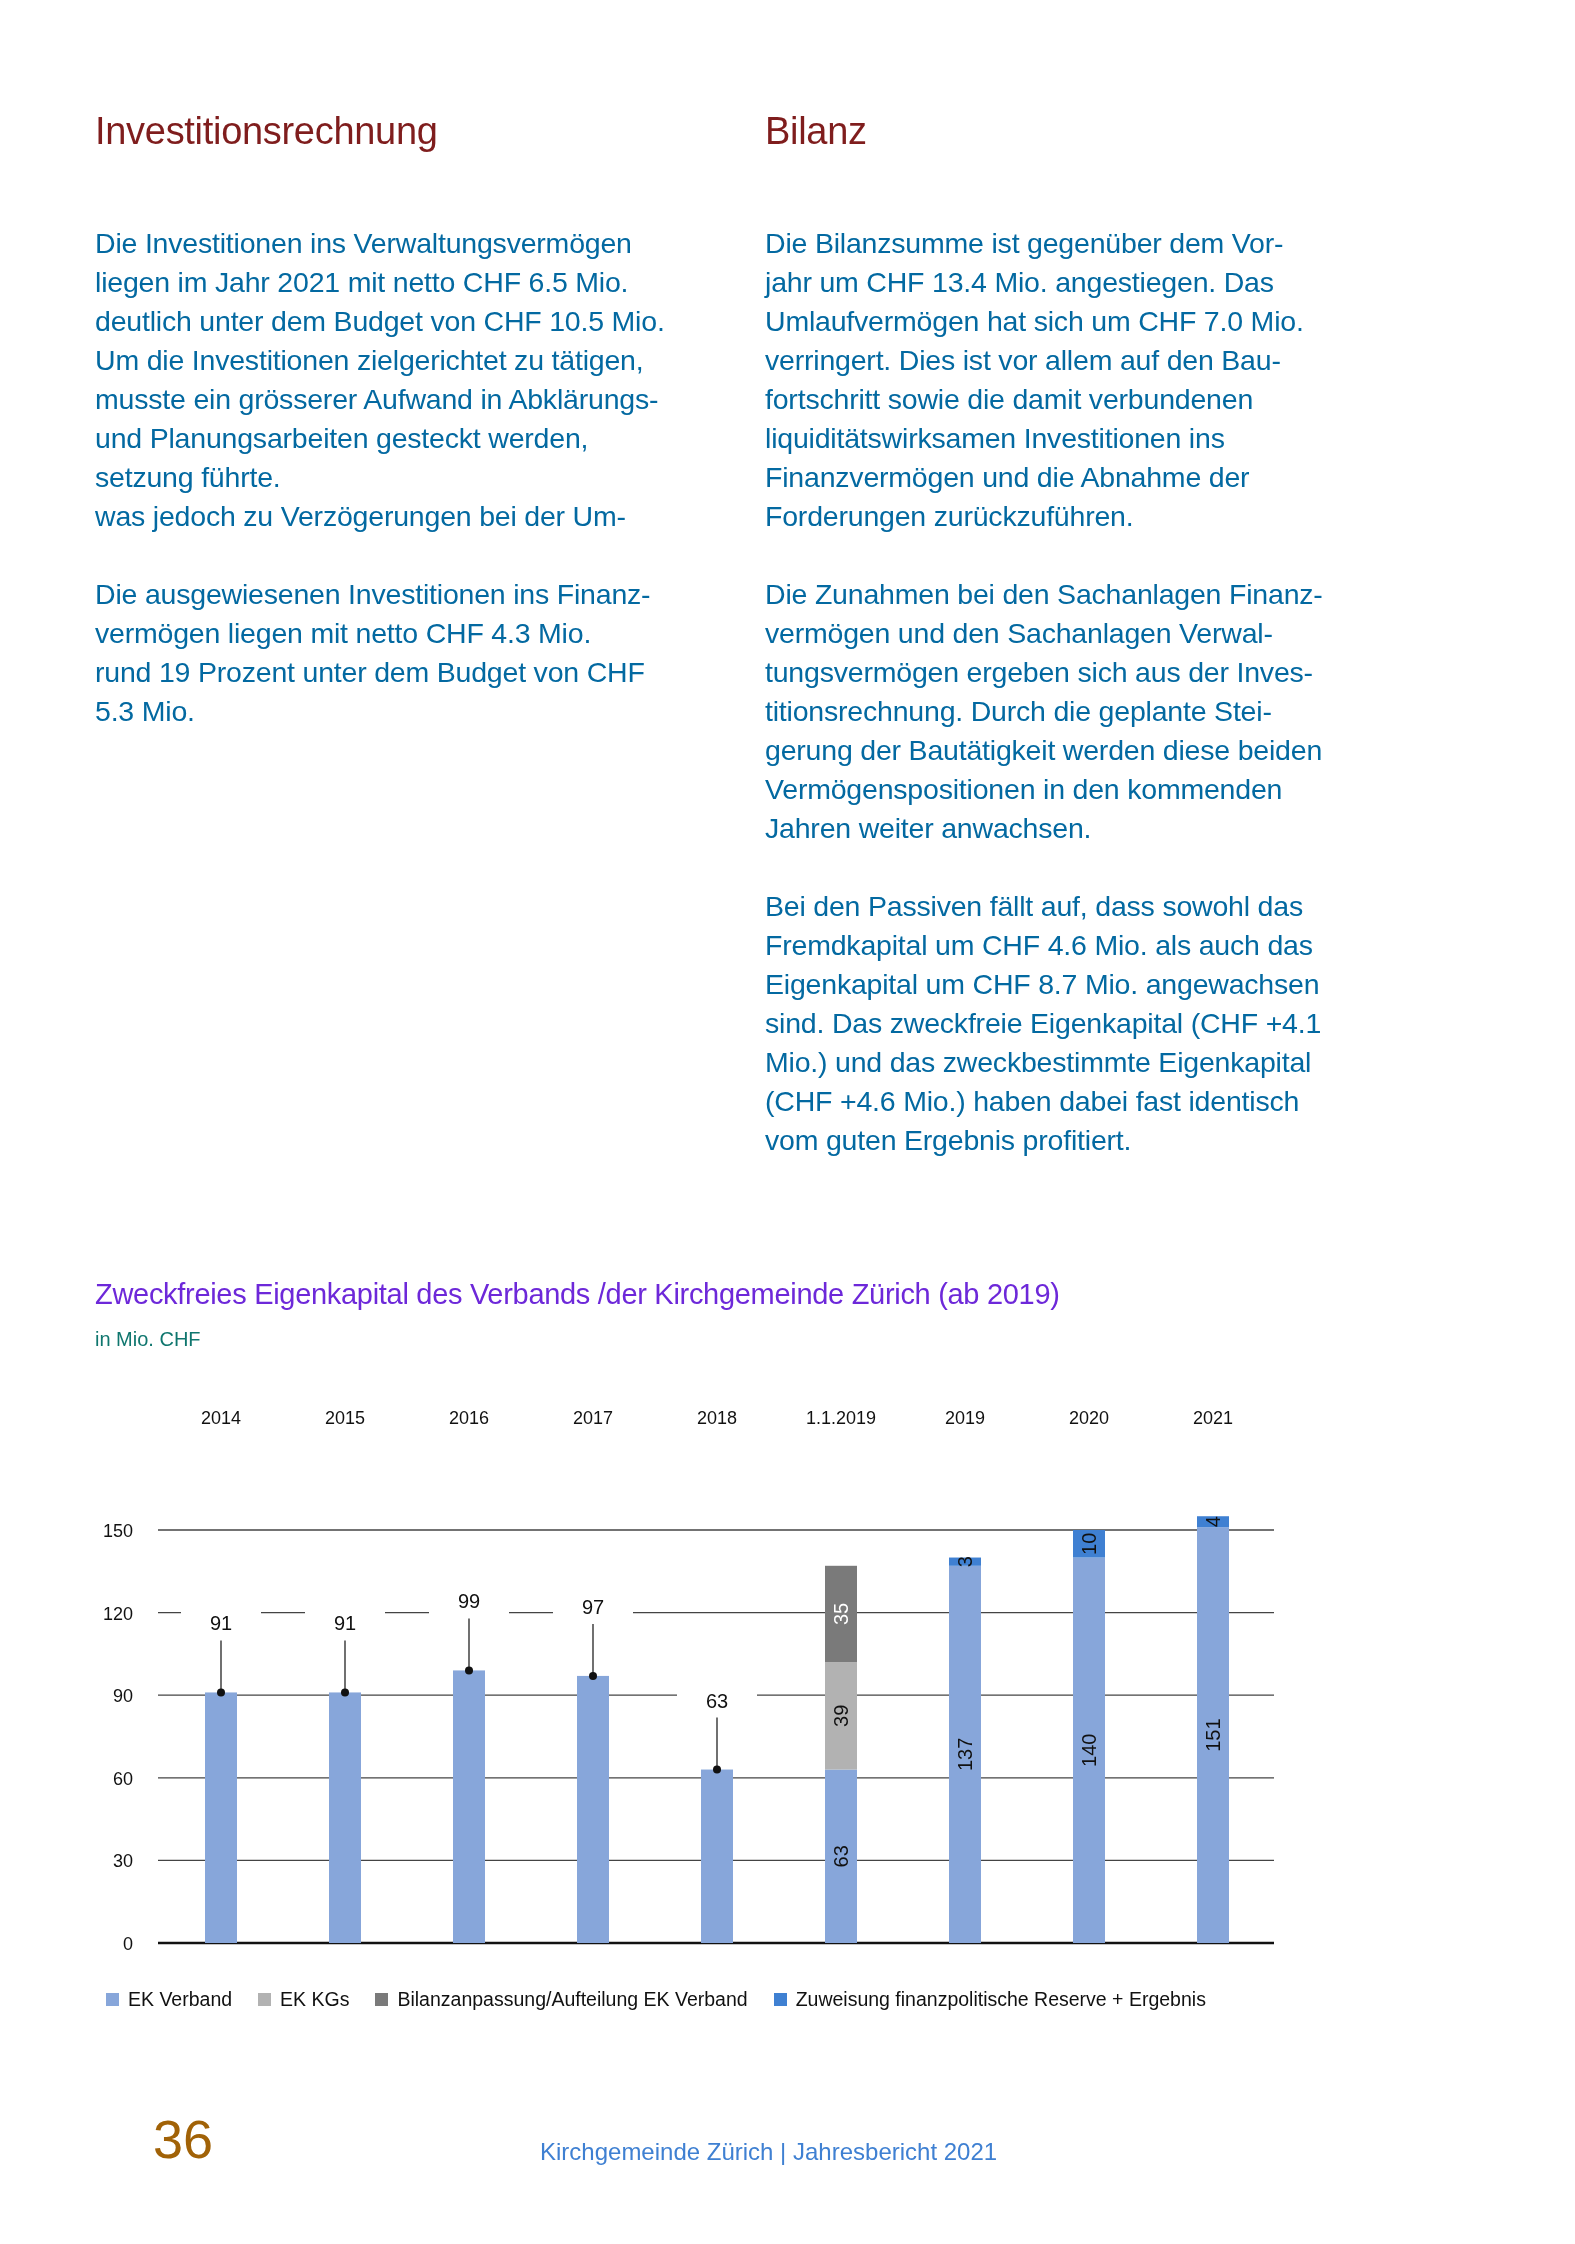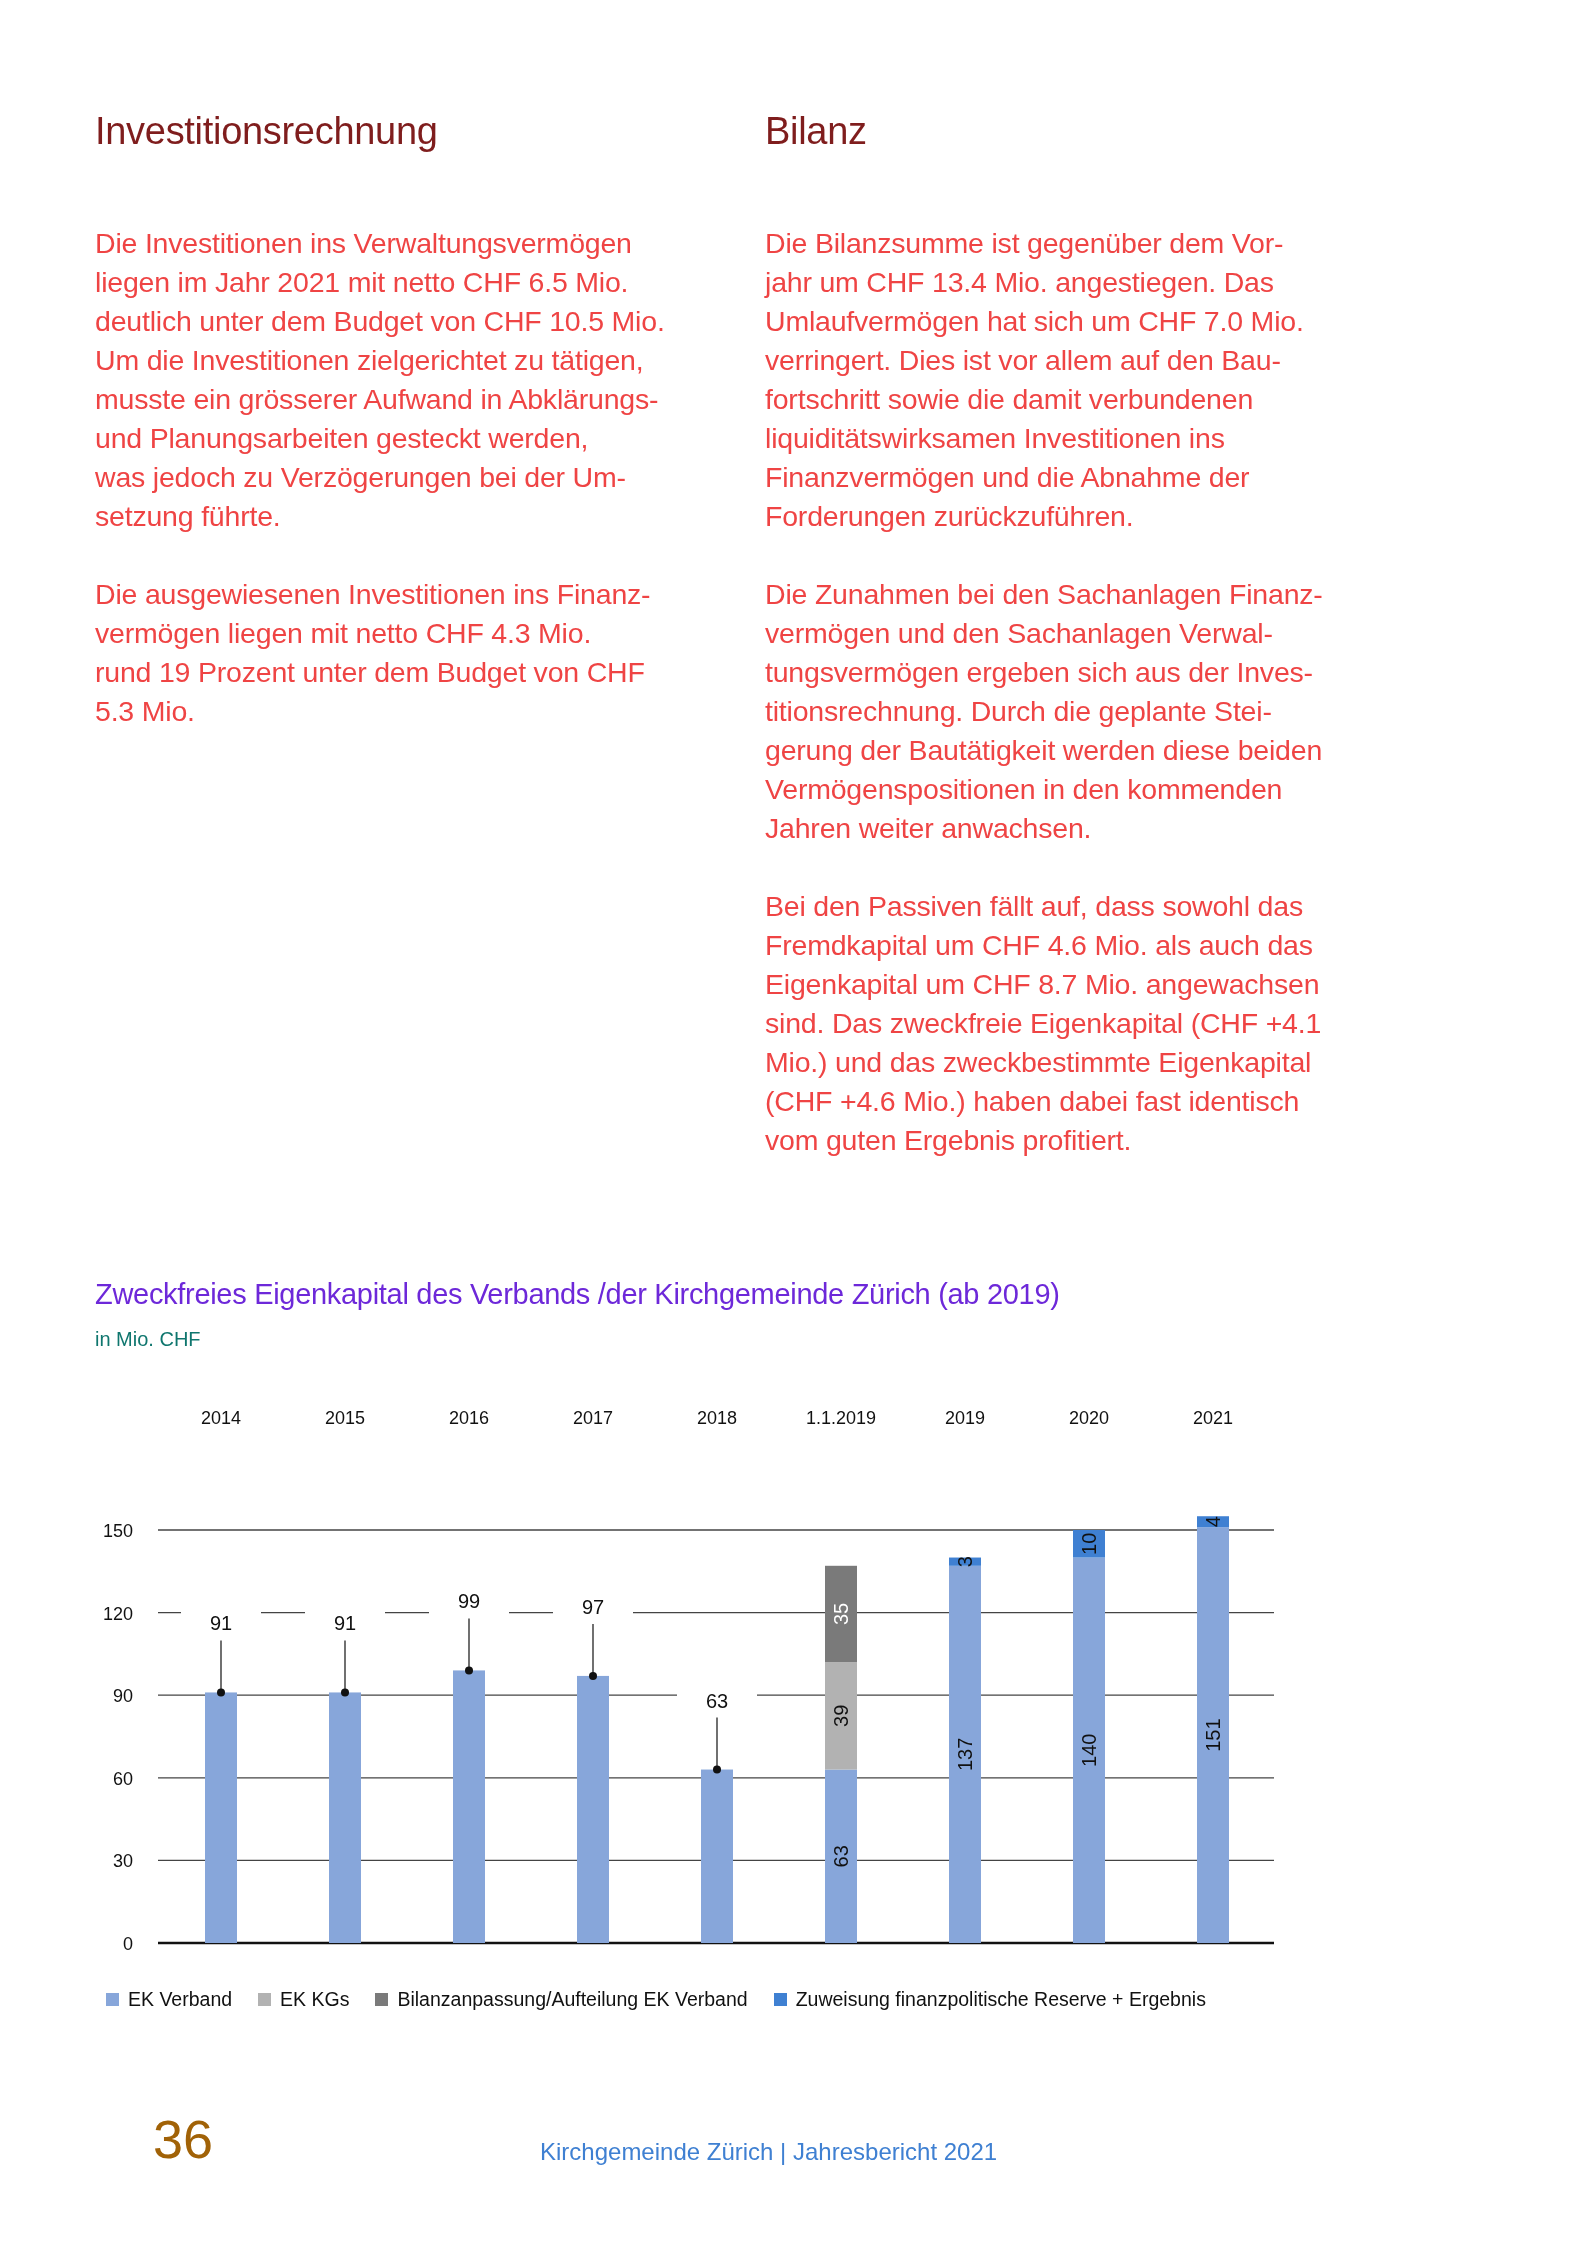--- a/index.html
+++ b/index.html
@@ -1,20 +1,20 @@
 <!DOCTYPE html>
 <html><head>
 <meta charset="utf-8">
 <style>
   html, body { margin: 0; padding: 0; background: #ffffff; }
   body { width: 1575px; height: 2244px; position: relative; overflow: hidden;
          font-family: "Liberation Sans", sans-serif; }
   .heading { position: absolute; top: 110px; font-size: 38px; color: #7f1d1d; letter-spacing: -0.3px; }
   .col { position: absolute; top: 224px; width: 650px; font-size: 28.5px; line-height: 39px;
-         color: #ef4444; letter-spacing: -0.2px; }
+         color: #0369a1; letter-spacing: -0.2px; }
   .col p { margin: 0 0 39px 0; }
   .line { display: block; white-space: nowrap; }
   #left-col { left: 95px; }
   #right-col { left: 765px; }
   #h-left { left: 95px; }
   #h-right { left: 765px; }
   .chart-title { position: absolute; left: 95px; top: 1278px; font-size: 29px; color: #6d28d9; letter-spacing: -0.3px; }
   .chart-sub { position: absolute; left: 95px; top: 1328px; font-size: 20px; color: #0f766e; }
   #chart { position: absolute; left: 0; top: 0; }
   .legend { position: absolute; left: 95px; top: 1988px; font-size: 19.5px; color: #111; display: flex; gap: 0; padding-left: 11px; }
@@ -30,22 +30,22 @@
 <div class="heading" id="h-right">Bilanz</div>
 
 <div class="col" id="left-col">
     <p>
       <span class="line">Die Investitionen ins Verwaltungsvermögen</span>
       <span class="line">liegen im Jahr 2021 mit netto CHF 6.5 Mio.</span>
       <span class="line">deutlich unter dem Budget von CHF 10.5 Mio.</span>
       <span class="line">Um die Investitionen zielgerichtet zu tätigen,</span>
       <span class="line">musste ein grösserer Aufwand in Abklärungs-</span>
       <span class="line">und Planungsarbeiten gesteckt werden,</span>
+      <span class="line">setzung führte.</span>
       <span class="line">was jedoch zu Verzögerungen bei der Um-</span>
-      <span class="line">setzung führte.</span>
     </p>
     <p>
       <span class="line">Die ausgewiesenen Investitionen ins Finanz-</span>
       <span class="line">vermögen liegen mit netto CHF 4.3 Mio.</span>
       <span class="line">rund 19 Prozent unter dem Budget von CHF</span>
       <span class="line">5.3 Mio.</span>
     </p>
   </div>
 <div class="col" id="right-col">
     <p>

